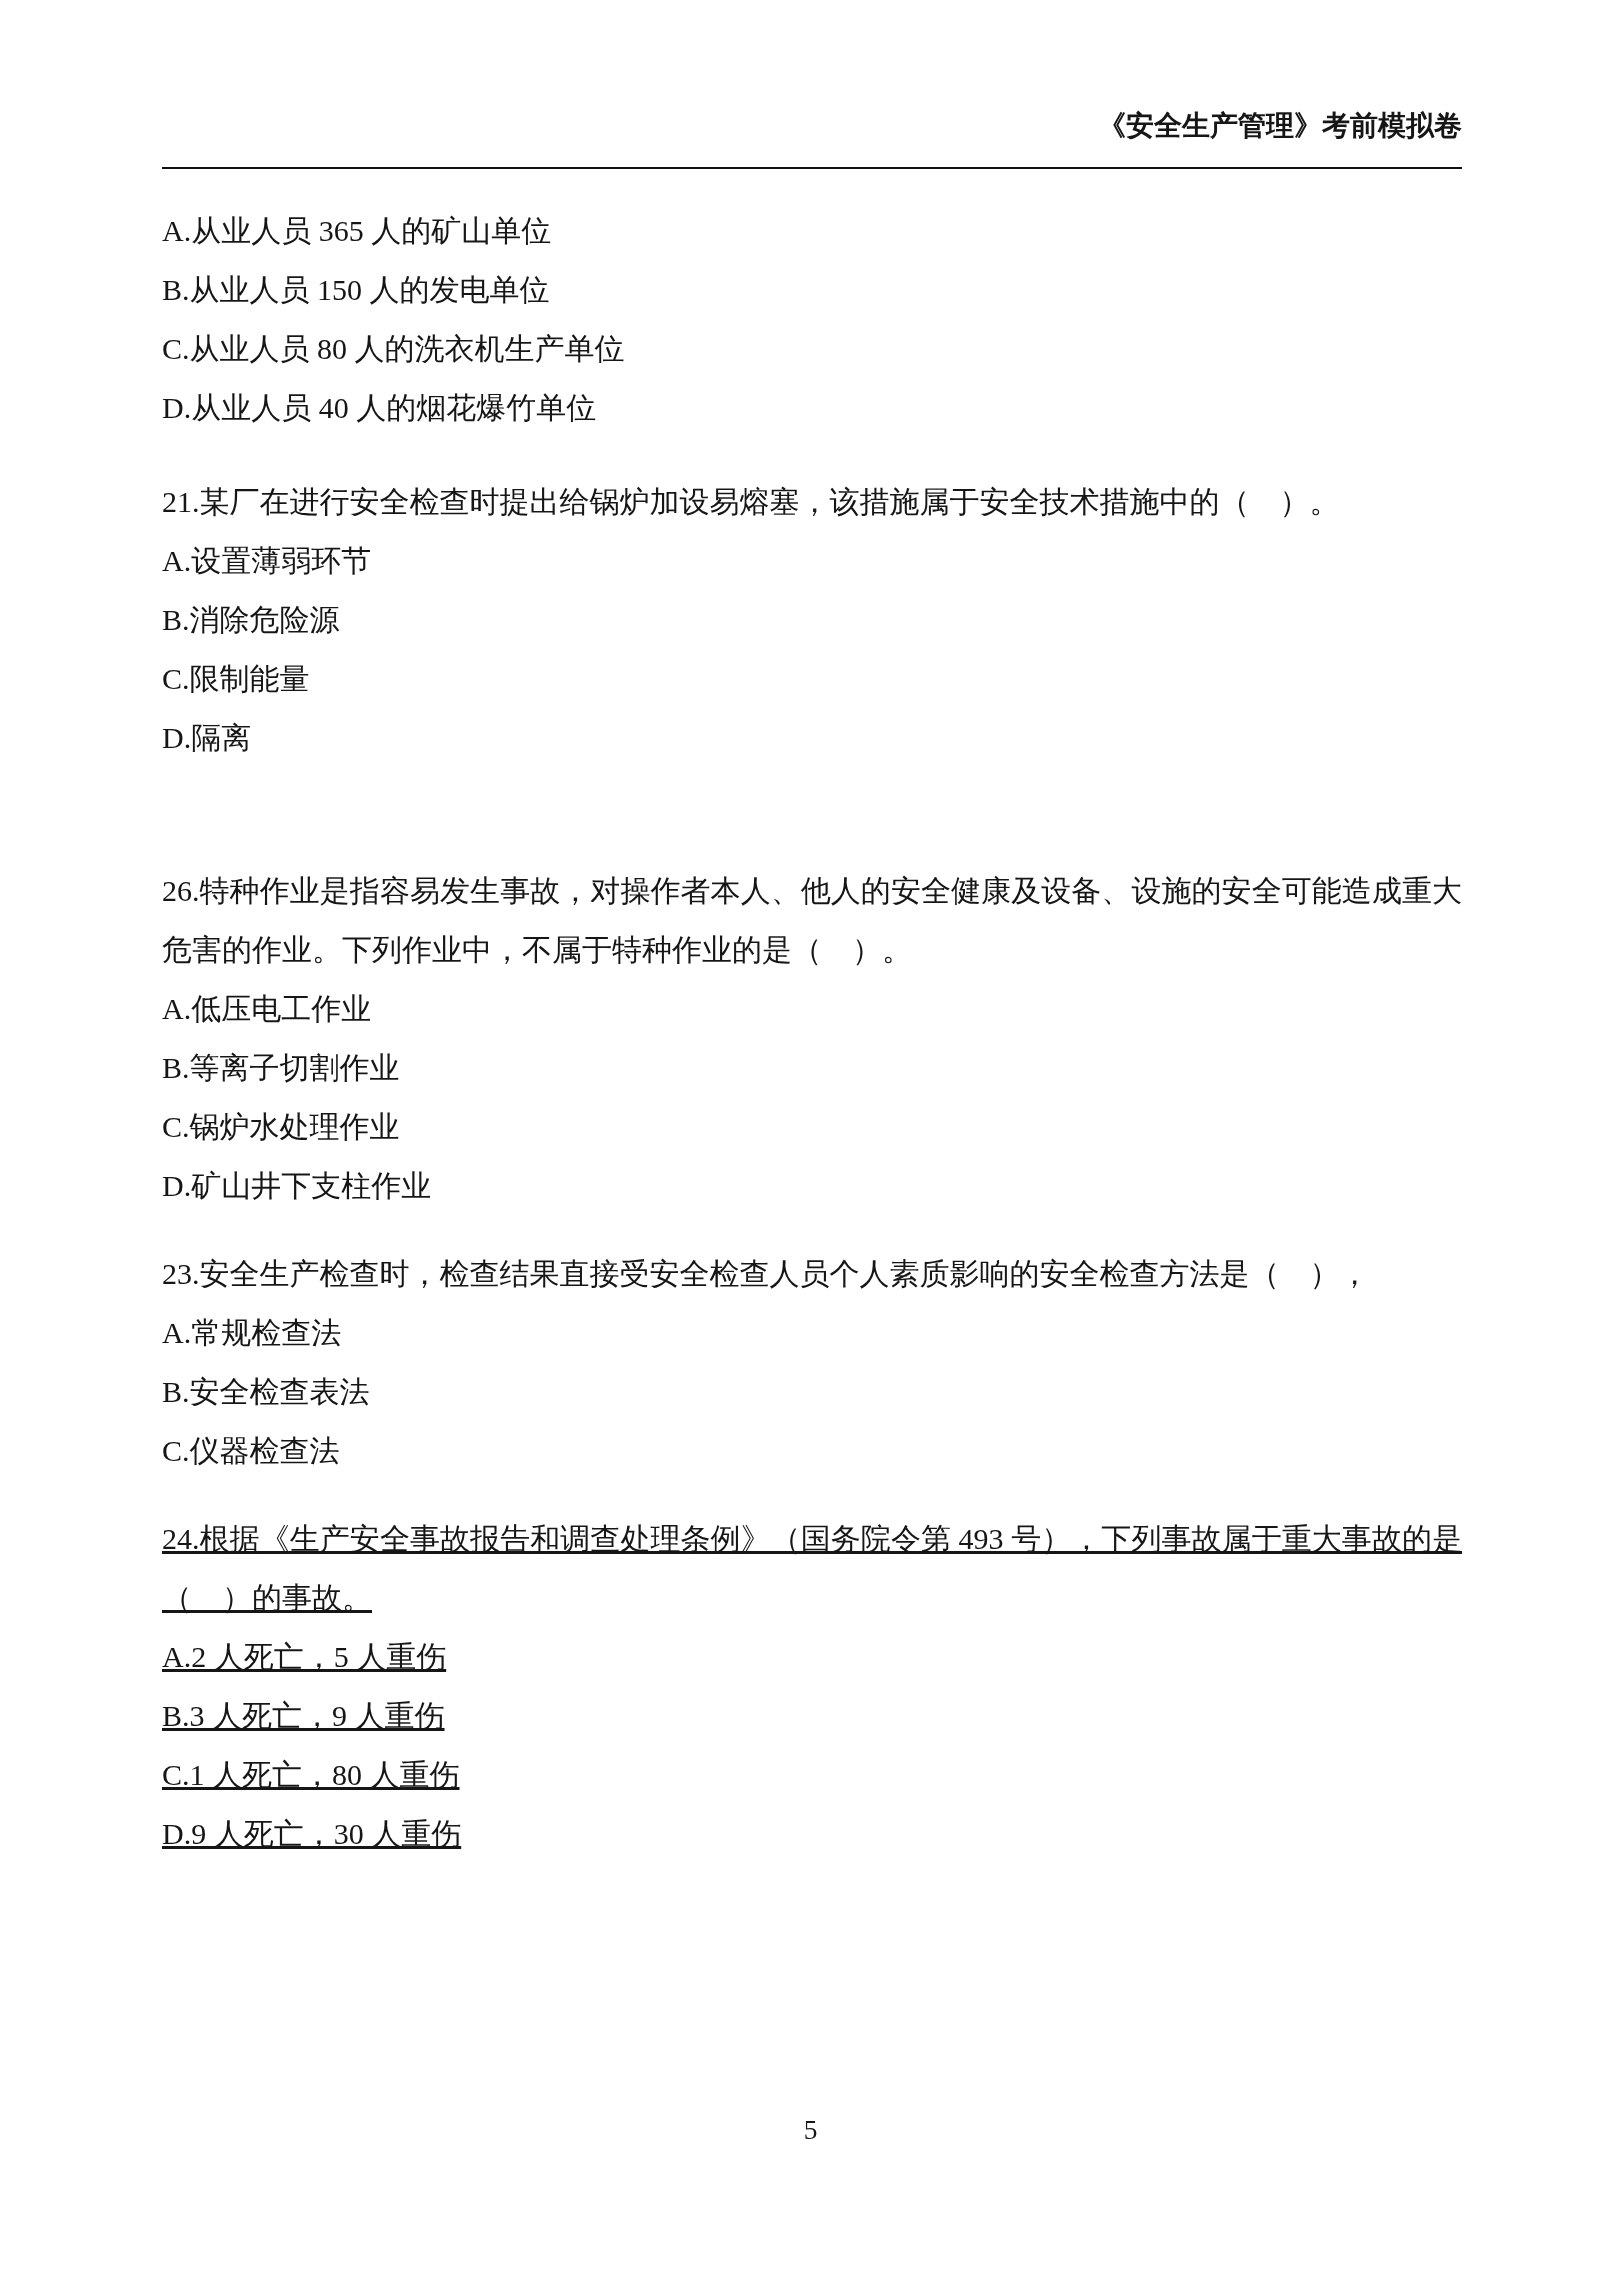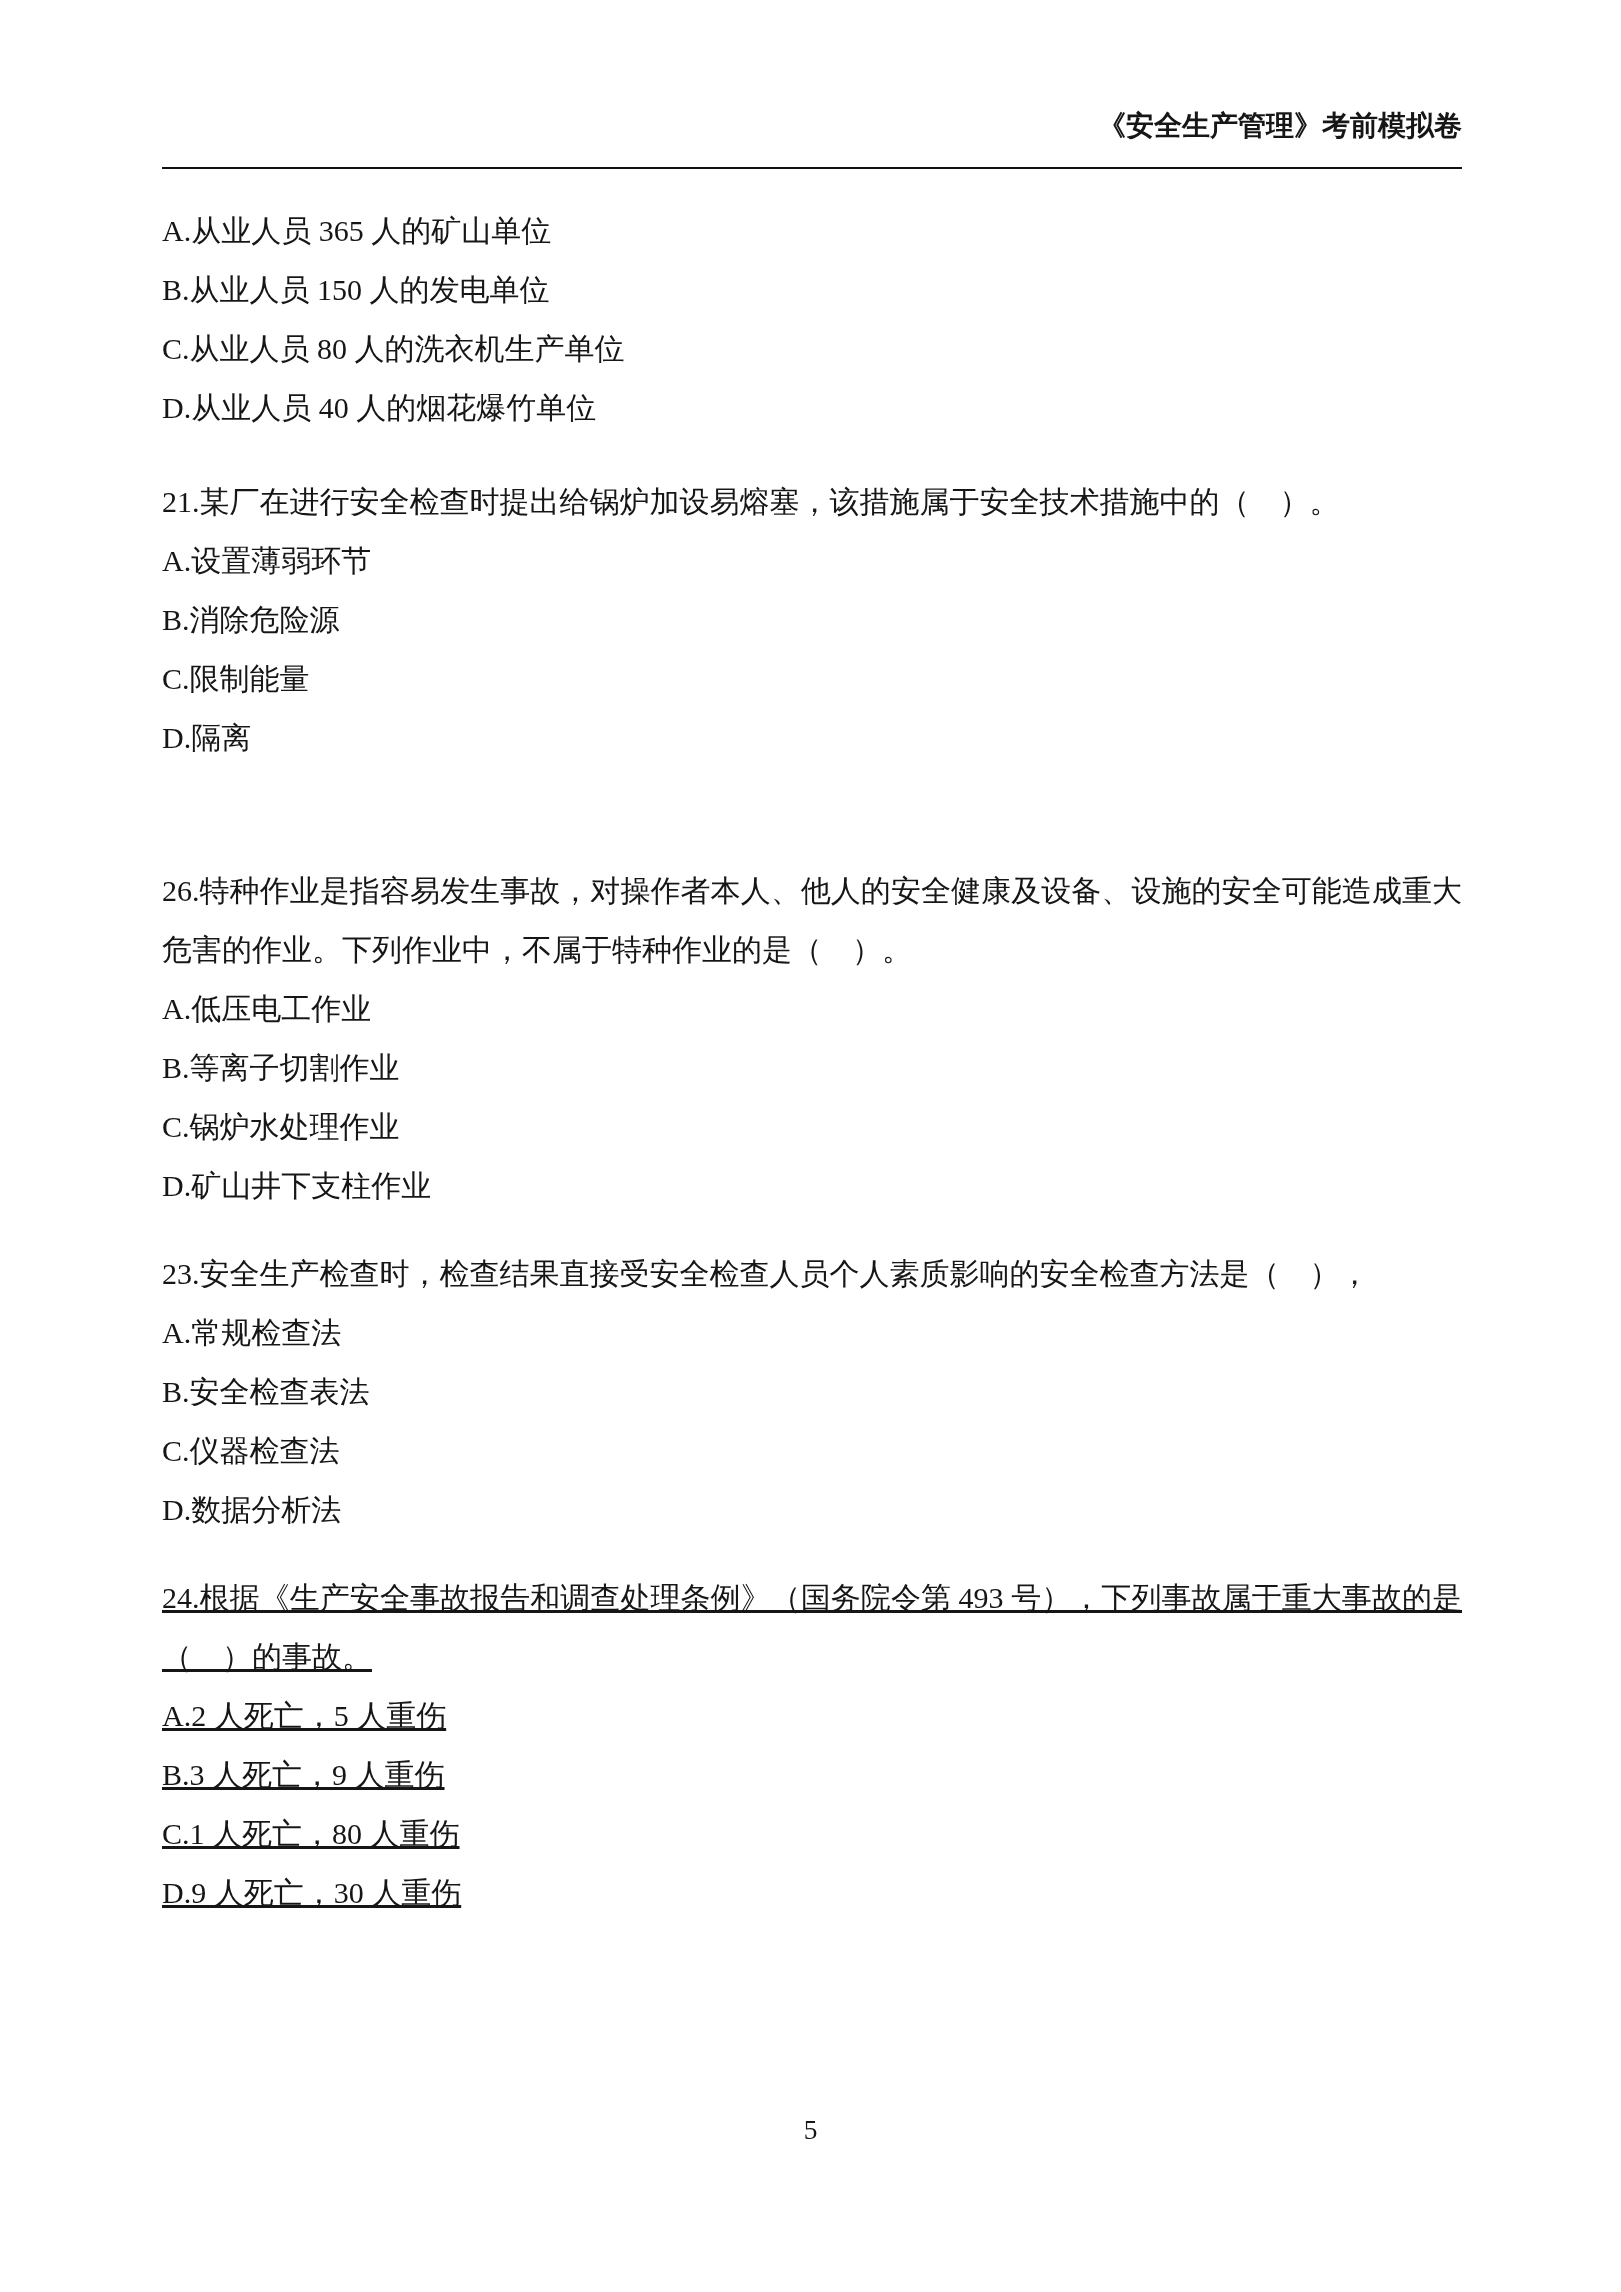--- a/index.html
+++ b/index.html
@@ -88,21 +88,20 @@
       <p class="option">B.等离子切割作业</p>
       <p class="option">C.锅炉水处理作业</p>
       <p class="option">D.矿山井下支柱作业</p>
     </section>
 
     <section class="question" id="q23">
       <p class="q-text">23.安全生产检查时，检查结果直接受安全检查人员个人素质影响的安全检查方法是（　），</p>
       <p class="option">A.常规检查法</p>
       <p class="option">B.安全检查表法</p>
       <p class="option">C.仪器检查法</p>
-      <p class="option">D.数据分析法</p>
     </section>
 
     <section class="question" id="q24">
       <p class="q-text">24.根据《生产安全事故报告和调查处理条例》（国务院令第 493 号），下列事故属于重大事故的是（　）的事故。</p>
       <p class="option">A.2 人死亡，5 人重伤</p>
       <p class="option">B.3 人死亡，9 人重伤</p>
       <p class="option">C.1 人死亡，80 人重伤</p>
       <p class="option">D.9 人死亡，30 人重伤</p>
     </section>
 

